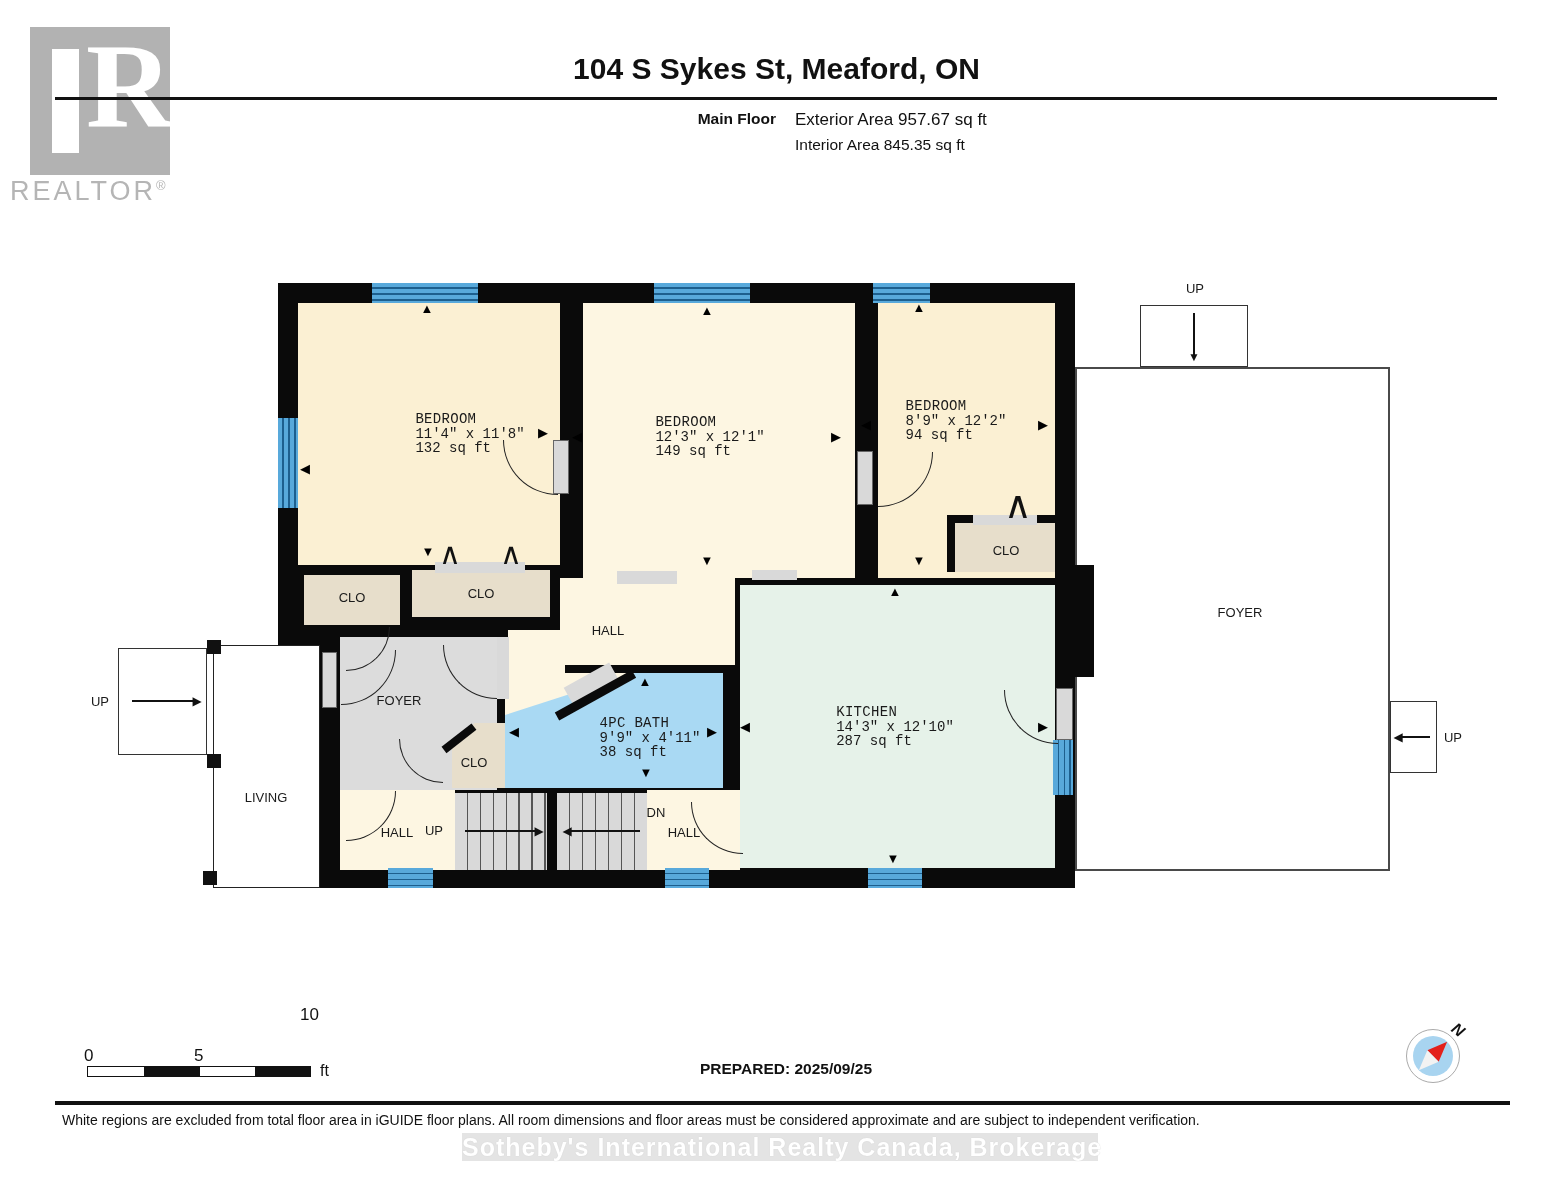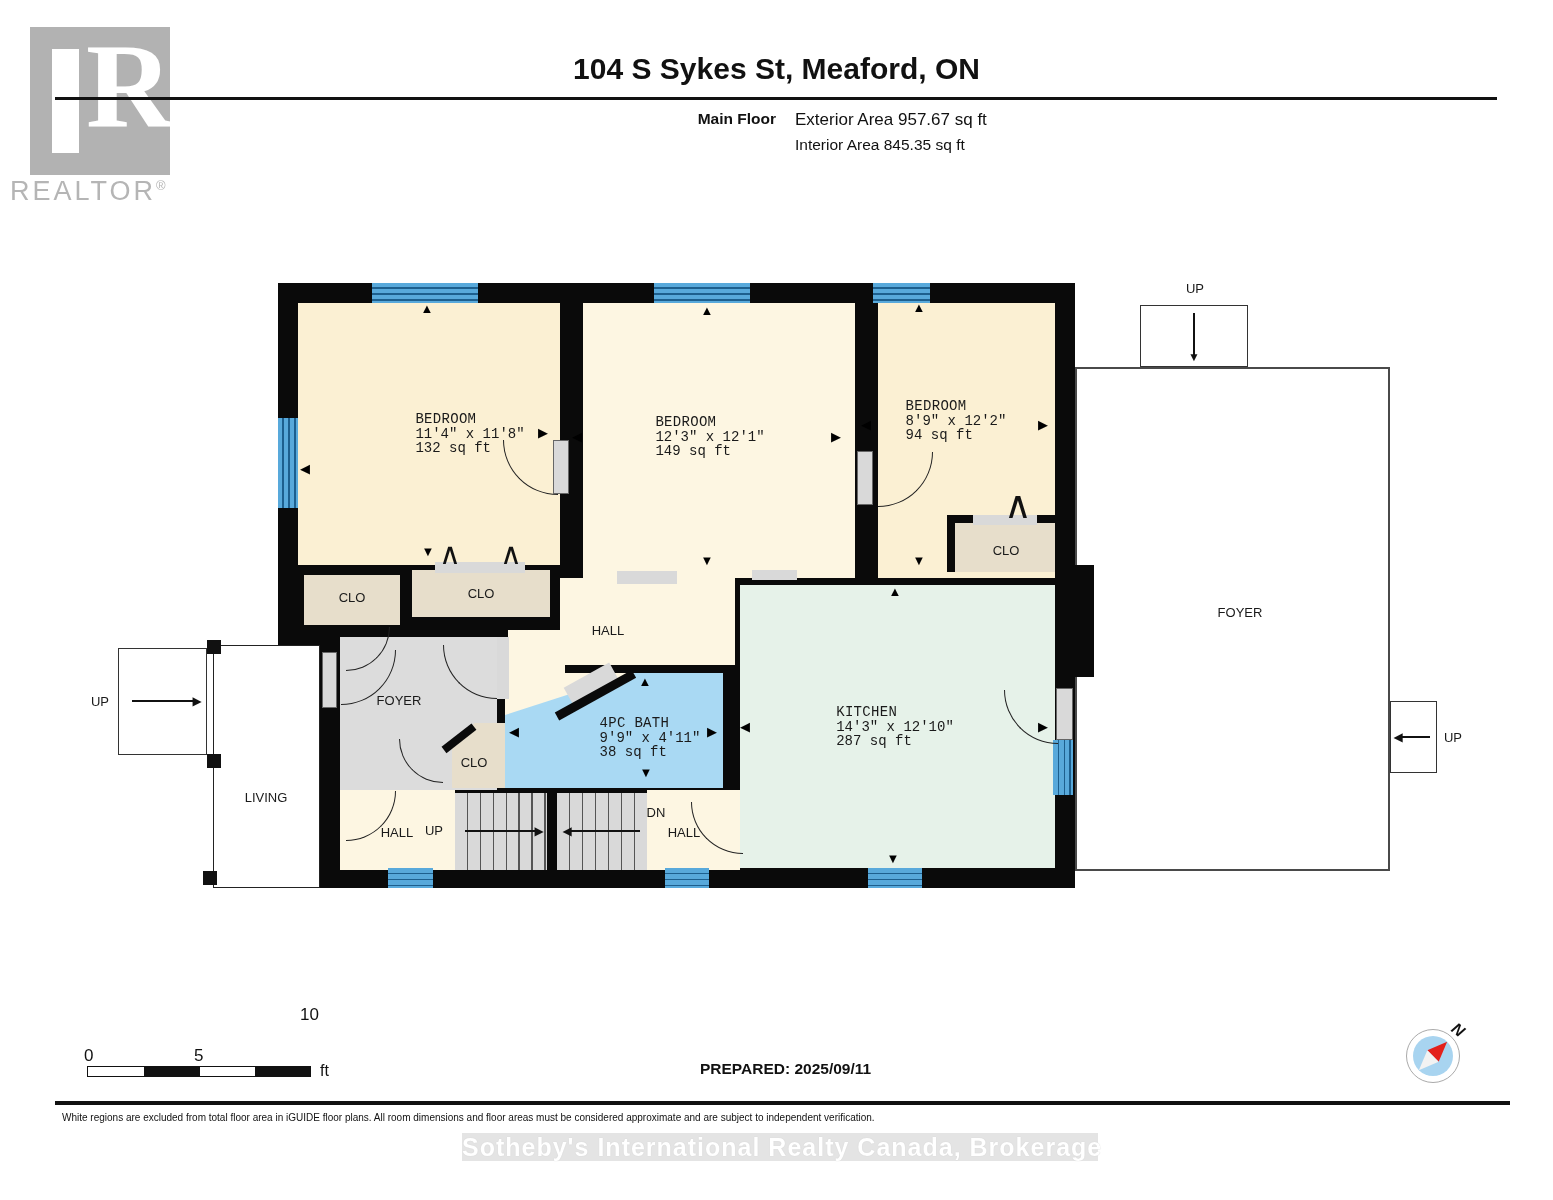--- a/index.html
+++ b/index.html
@@ -73,21 +73,21 @@
   .c-inner{position:absolute;left:7px;top:7px;width:40px;height:40px;border-radius:50%;background:#a8d4f0;}
   .needle{position:absolute;left:50%;top:50%;width:16px;height:40px;
         transform:translate(-50%,-50%) rotate(45deg);}
   .n-red{position:absolute;left:0;top:0;width:0;height:0;border-left:8px solid transparent;
         border-right:8px solid transparent;border-bottom:20px solid #e3201b;}
   .n-tail{position:absolute;left:0;top:20px;width:0;height:0;border-left:8px solid transparent;
         border-right:8px solid transparent;border-top:20px solid #f2f2f2;}
   .c-n{position:absolute;left:46px;top:-8px;font-style:italic;font-weight:bold;font-size:16px;
         transform:rotate(38deg);}
   .rule2{position:absolute;left:55px;top:1101px;width:1455px;height:4px;background:#111;}
-  .disclaimer{position:absolute;left:62px;top:1112px;width:1200px;font-size:10px;color:#111;}
+  .disclaimer{position:absolute;left:62px;top:1112px;width:1200px;font-size:14px;color:#111;}
   .watermark{position:absolute;left:462px;top:1133px;width:636px;height:28px;background:#e4e4e4;
         color:#fff;font-size:25px;font-weight:bold;text-align:center;line-height:28px;
         letter-spacing:1px;text-shadow:0 0 1px #c8c8c8;white-space:nowrap;}
 </style>
 </head>
 <body>
 
 <div class="logo">
   <div class="bar"></div>
   <div class="rglyph">R</div>
@@ -251,21 +251,21 @@
 <div class="scale-num" style="left:84px;top:1046px;">0</div>
 <div class="scale-num" style="left:194px;top:1046px;">5</div>
 <div class="scale-num" style="left:300px;top:1005px;">10</div>
 <div class="scale-bar">
   <span style="width:56px;background:#fff;"></span>
   <span style="width:56px;background:#111;"></span>
   <span style="width:55px;background:#fff;"></span>
   <span style="width:55px;background:#111;"></span>
 </div>
 <div class="scale-ft">ft</div>
-<div class="prepared">PREPARED: 2025/09/11</div>
+<div class="prepared">PREPARED: 2025/09/25</div>
 
 <div class="compass">
   <div class="c-outer"></div>
   <div class="c-inner"></div>
   <div class="needle">
     <div class="n-red"></div>
     <div class="n-tail"></div>
   </div>
   <div class="c-n">N</div>
 </div>

